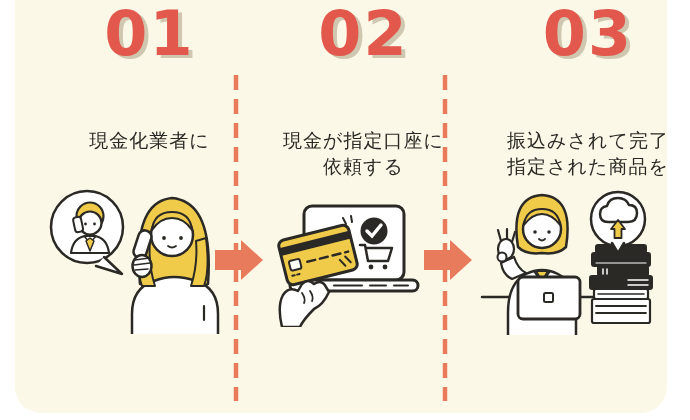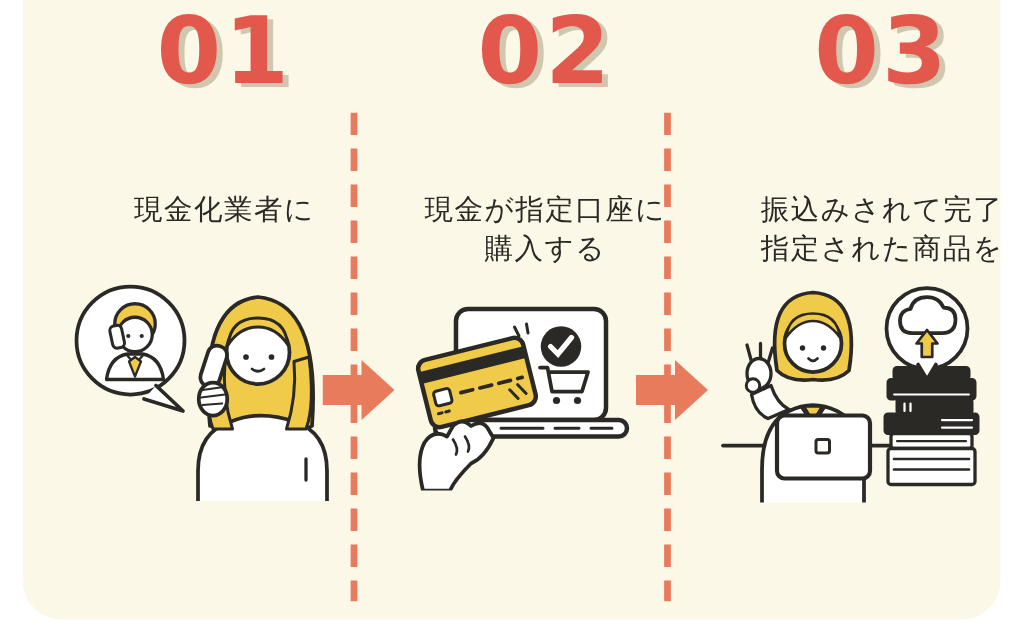--- a/index.html
+++ b/index.html
@@ -50,21 +50,21 @@
     <div class="step-number">01</div>
     <div class="step-label">
       <div>現金化業者に</div>
     </div>
   </div>
 
   <div class="step step-2">
     <div class="step-number">02</div>
     <div class="step-label">
       <div>現金が指定口座に</div>
-      <div>購入する</div>
+      <div>依頼する</div>
     </div>
   </div>
 
   <div class="step step-3">
     <div class="step-number">03</div>
     <div class="step-label">
       <div>振込みされて完了</div>
       <div>指定された商品を</div>
     </div>
   </div>

